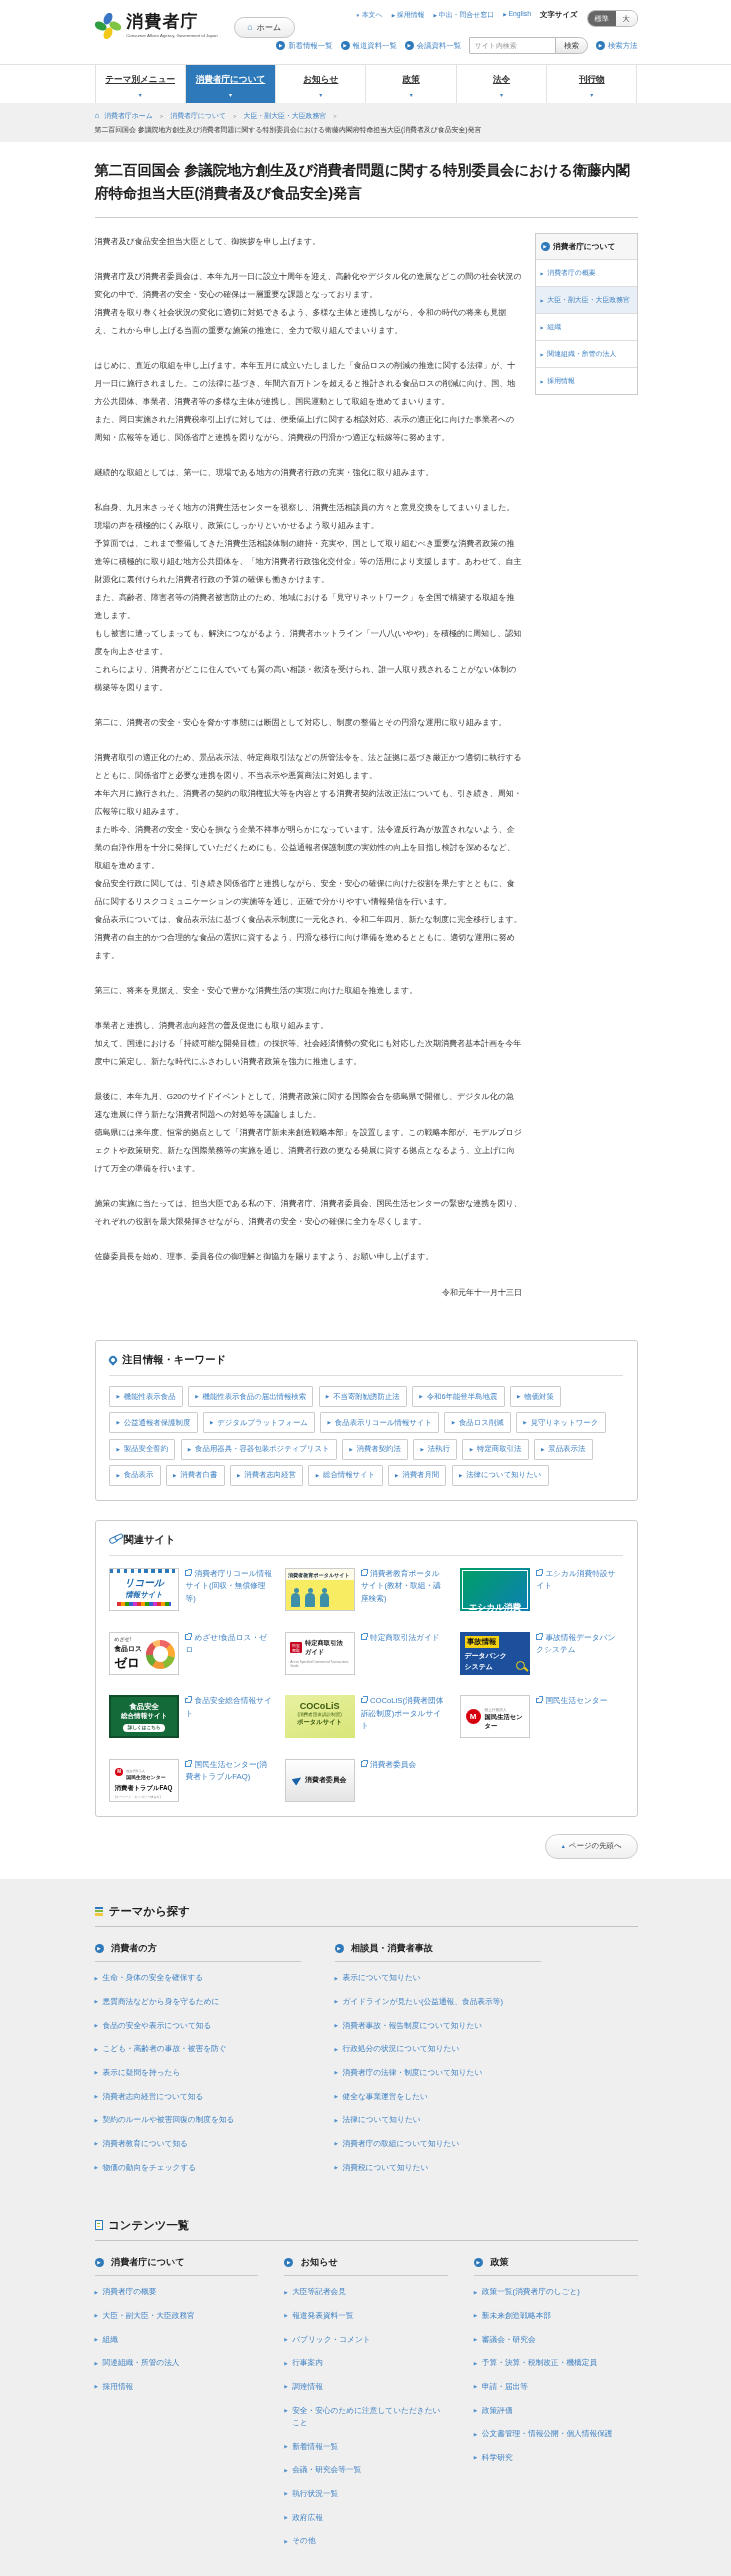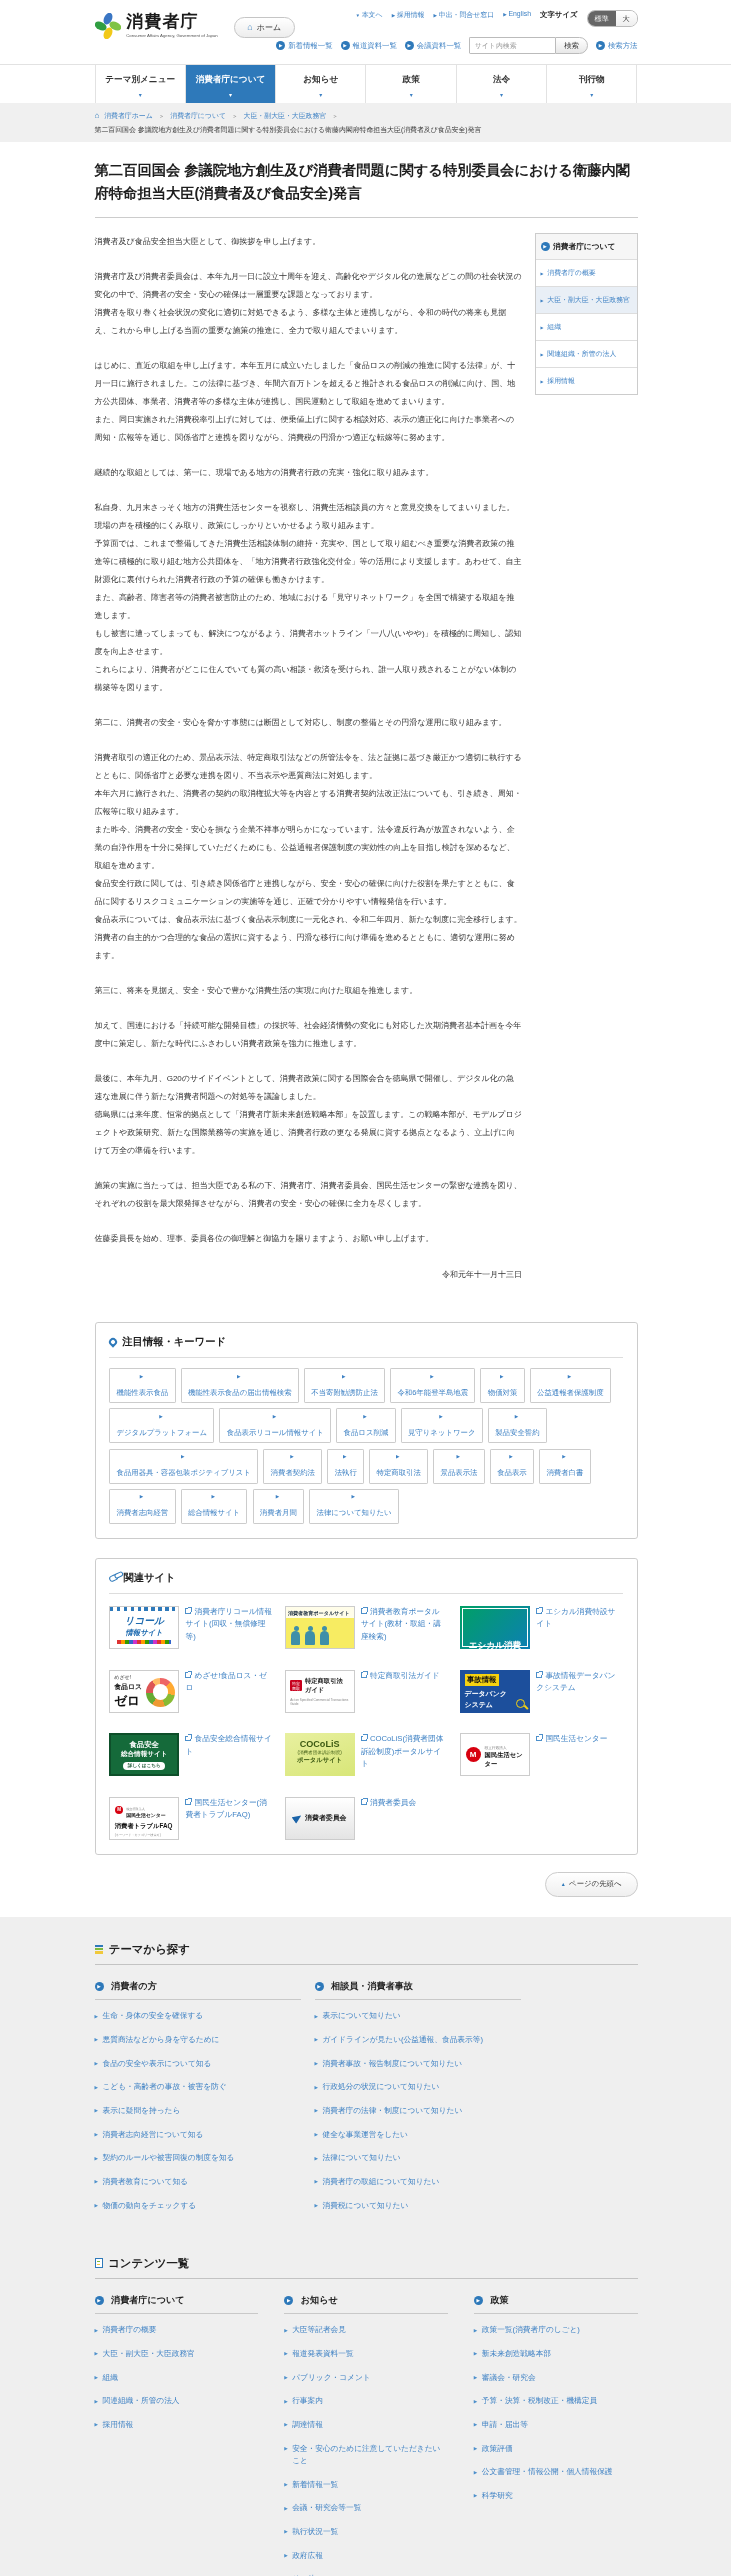--- a/index.html
+++ b/index.html
@@ -35,21 +35,21 @@
     border-radius:1.7px 0 0 1.7px; color:#333; }
   .search-box input::placeholder { color:#999; }
   .search-btn { height:17px; padding:0 8px; font-size:7.4px; color:#333; border:0.6px solid #bbb;
     border-radius:0 8.6px 8.6px 0; background:linear-gradient(#fff,#e8e8e8); }
 
   
   .global-nav { border-top:0.6px solid #e2e2e2; }
   .nav-inner { width:543px; margin:0 auto; display:flex; }
   .nav-item { flex:1; text-align:center; padding:9.1px 0 5.7px; border-left:0.6px solid #e2e2e2; cursor:pointer; }
   .nav-item:last-child { border-right:0.6px solid #e2e2e2; }
-  .nav-label { font-size:8.6px; font-weight:bold; color:#333; display:block; }
+  .nav-label { font-size:8.6px; font-weight:bold; color:#333; display:block;text-decoration:underline; }
   .nav-caret { display:block; font-size:5.1px; color:#3f82c4; margin-top:5.7px; }
   .nav-item.active { background:#2e79ba; }
   .nav-item.active .nav-label, .nav-item.active .nav-caret { color:#fff; }
 
   
   .crumb-band { background:#f0f0f0; padding:7.4px 0 6.9px; }
   .crumb-inner { width:543px; margin:0 auto; font-size:6.9px; }
   .crumb-line a { color:#3f82c4; }
   .crumb-home-ic { color:#2e79ba; font-size:8px; margin-right:2.9px; }
   .crumb-sep { color:#888; margin:0 4px; font-size:5.7px; }
@@ -71,21 +71,21 @@
   .side-item a { color:#3f82c4; }
   .side-item .tri { font-size:4px; }
   .side-item.active { background:#e9eff6; }
 
   
   .box { border:0.6px solid #ccc; border-radius:2.9px; padding:11.4px 13.7px 13.7px; margin-top:19.4px; }
   .box-title-row { display:flex; align-items:center; gap:5.1px; padding-bottom:8px; border-bottom:0.6px solid #ddd; }
   .box-title { font-size:10.3px; font-weight:bold; color:#1e1e1e; }
   .kw-wrap { display:flex; flex-wrap:wrap; gap:5.1px; padding-top:10.3px; }
   .kw { display:inline-flex; align-items:center; border:0.6px solid #ccc; border-radius:1.1px; padding:4.6px 6.3px;
-    font-size:7.4px; color:#3f82c4; background:#fff;flex-direction:column; }
+    font-size:7.4px; color:#3f82c4; background:#fff; }
   .kw .tri { font-size:4.6px; }
 
   .rel-grid { display:grid; grid-template-columns:1fr 1fr 1fr; gap:20.6px 12.6px; padding-top:12.6px; }
   .rel-cell { display:flex; gap:6.3px; }
   .rel-link { font-size:7.7px; color:#3f82c4; line-height:1.6; display:block; }
   .ext { display:inline-block; width:5.7px; height:5.7px; border:0.6px solid #4d90cb; position:relative; margin-right:3.4px; background:#fff; }
   .ext::after { content:""; position:absolute; top:-2.3px; right:-2.3px; width:3.4px; height:3.4px; background:#fff;
     border-top:0.6px solid #4d90cb; border-right:0.6px solid #4d90cb; }
   .bn { width:70px; height:43px; flex:none; position:relative; overflow:hidden; border:0.6px solid #ccc; background:#fff; }
 
@@ -159,21 +159,21 @@
   .gray-zone { background:#efefef; padding:25px 0 40px; }
   .zone-inner { width:543px; margin:0 auto; }
   .zone-title-row { display:flex; align-items:center; gap:5.7px; padding-bottom:6.9px; border-bottom:0.6px solid #c3c3c3; }
   .zone-title { font-size:11.4px; font-weight:bold; color:#1e1e1e; }
   .bars { display:inline-flex; flex-direction:column; gap:1.1px; }
   .bars i { width:8.6px; height:2.3px; display:block; }
   .bars i:nth-child(1){ background:#2e79ba; } .bars i:nth-child(2){ background:#7cb93c; } .bars i:nth-child(3){ background:#f0c93c; }
   .doc-ic { width:8px; height:9.7px; border:1.1px solid #2e79ba; background:#fff; position:relative; }
   .doc-ic::before { content:""; position:absolute; left:1.1px; top:1.7px; width:3.4px; height:1.1px; background:#7cb93c; }
   .doc-ic::after { content:""; position:absolute; left:1.1px; top:4.6px; width:3.4px; height:1.1px; background:#f0c93c; }
-  .theme-cols { display:flex; gap:14px; padding:15px 0 23px; }
+  .theme-cols { display:flex; gap:34px; padding:15px 0 23px; }
   .theme-col { width:206px; }
   .col-head { display:flex; align-items:center; gap:4.6px; font-size:9.1px; font-weight:bold; color:#222;
     padding-bottom:6.3px; border-bottom:0.6px solid #c9c9c9; }
   .link-list { padding-top:4.6px; }
   .link-list a { display:block; padding:5.7px 0 5.7px 8px; font-size:7.7px; color:#3f82c4; line-height:1.6; position:relative; }
   .link-list a::before { content:"▶"; position:absolute; left:0; top:8px; font-size:4.6px; color:#4d90cb; }
   .contents-grid { display:grid; grid-template-columns:1fr 1fr 1fr; column-gap:26px; row-gap:26px; padding-top:15px; }
   .zone-title-row.second { margin-top:15px; }
 
   .pin-ic { width:8px; height:8px; background:#2e79ba; border-radius:50% 50% 50% 0; transform:rotate(-45deg); position:relative; }
@@ -343,20 +343,21 @@
           </div>
           <div class="speech-block">
             <div>
 
             <p>第三に、将来を見据え、安全・安心で豊かな消費生活の実現に向けた取組を推進します。</p>
             </div>
           </div>
           <div class="speech-block">
             <div>
 
+              <p>事業者と連携し、消費者志向経営の普及促進にも取り組みます。</p>
               <p>加えて、国連における「持続可能な開発目標」の採択等、社会経済情勢の変化にも対応した次期消費者基本計画を今年度中に策定し、新たな時代にふさわしい消費者政策を強力に推進します。</p>
             </div>
           </div>
           <div class="speech-block">
             <div>
 
             <p>最後に、本年九月、G20のサイドイベントとして、消費者政策に関する国際会合を徳島県で開催し、デジタル化の急速な進展に伴う新たな消費者問題への対処等を議論しました。</p>
               <p>徳島県には来年度、恒常的拠点として「消費者庁新未来創造戦略本部」を設置します。この戦略本部が、モデルプロジェクトや政策研究、新たな国際業務等の実施を通じ、消費者行政の更なる発展に資する拠点となるよう、立上げに向けて万全の準備を行います。</p>
             </div>
           </div>

